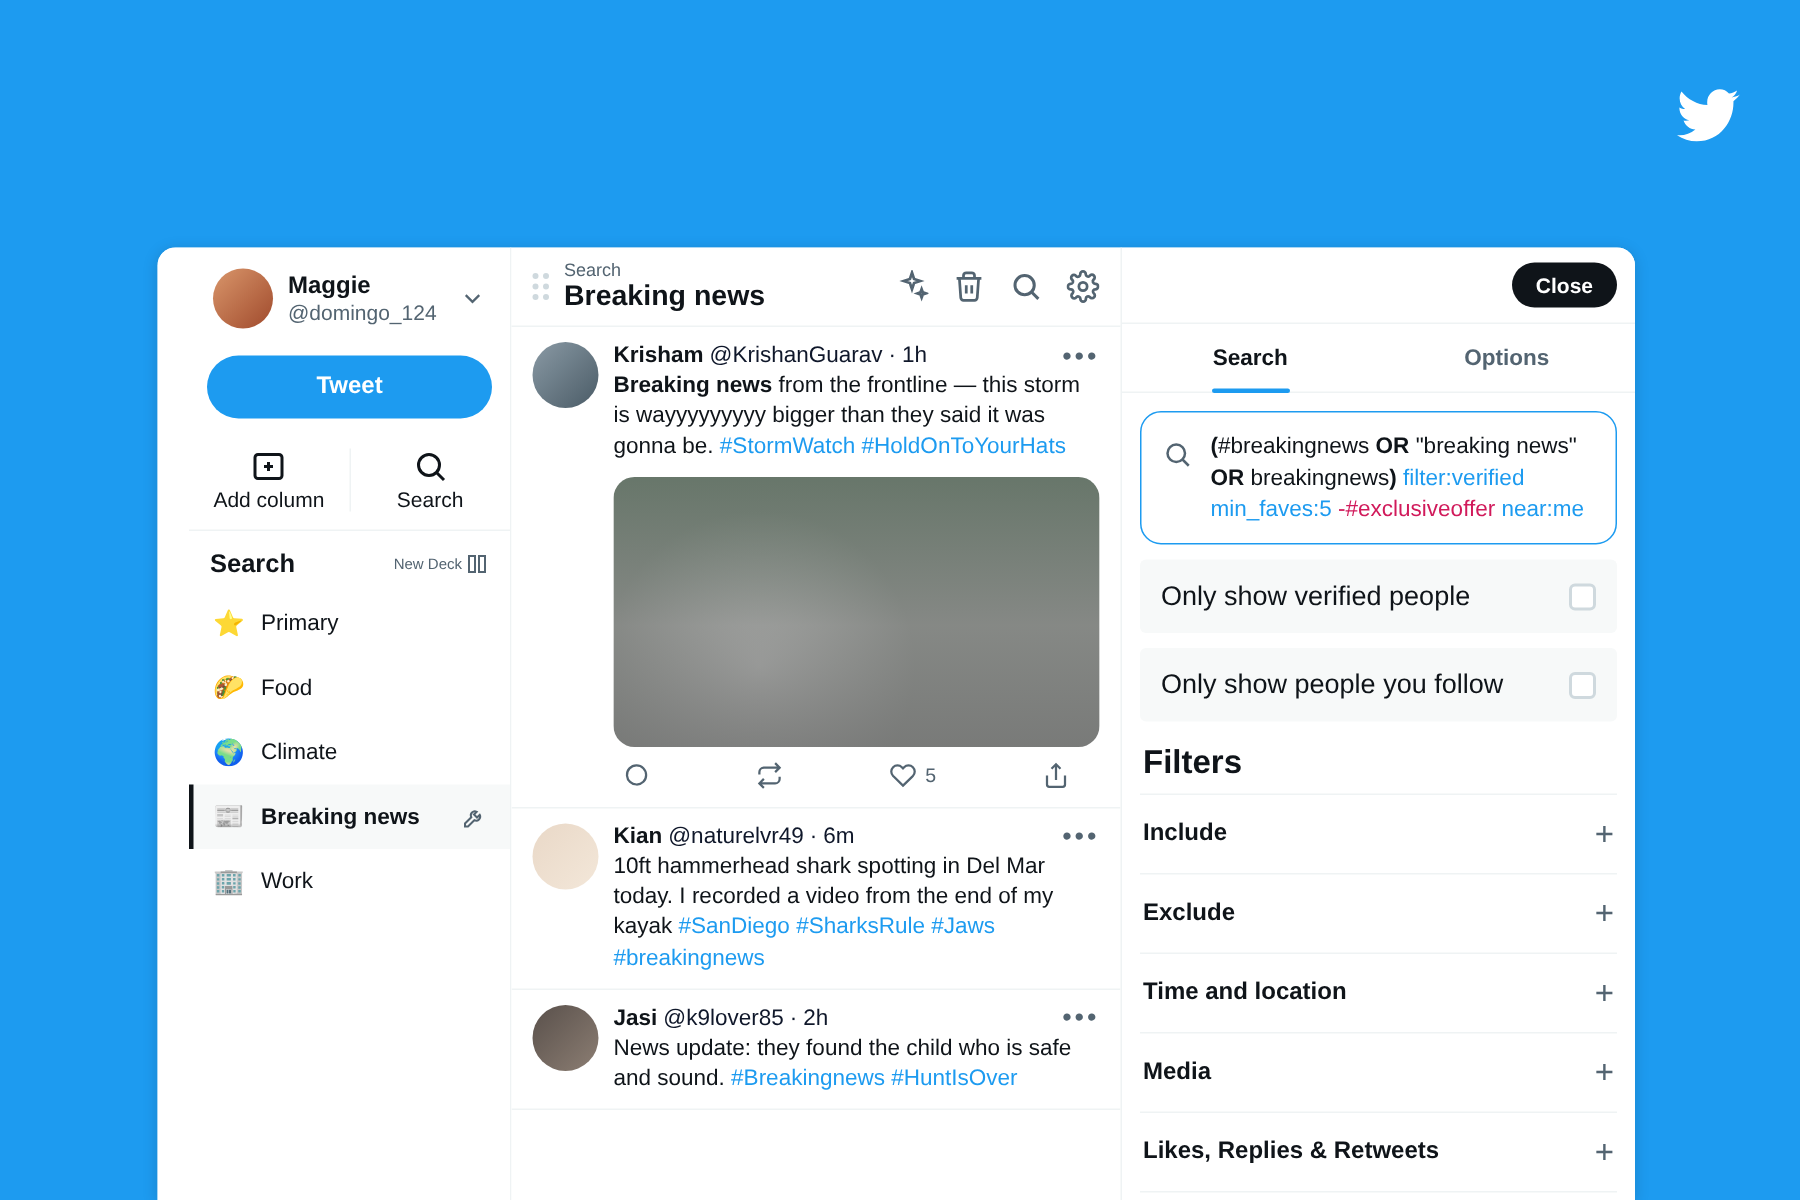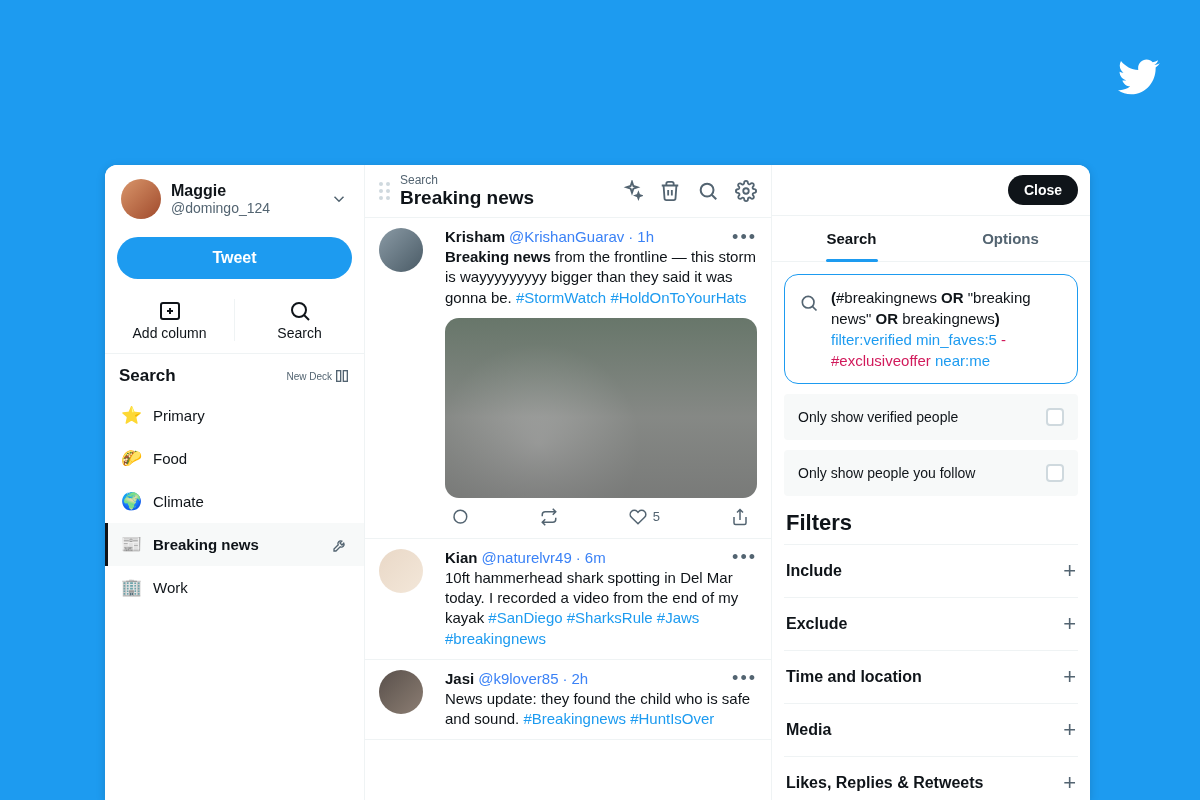--- a/index.html
+++ b/index.html
@@ -25,26 +25,27 @@
     width: 985px;
     height: 635px;
     background: #fff;
     border-radius: 12px 12px 0 0;
     display: flex;
     overflow: hidden;
     box-shadow: 0 2px 10px rgba(0,0,0,.15);
   }
   
   .sidebar {
-    width: 260px;
+    width: 236px;
     border-right: 1px solid #eff3f4;
     display: flex;
     flex-direction: column;
     flex-shrink: 0;
     background: #fff;
+    padding-left: 21px;
   }
   .profile-row {
     display: flex;
     align-items: center;
     padding: 14px 16px 14px 16px;
   }
   .avatar-sm {
     width: 40px; height: 40px; border-radius: 50%;
     background: linear-gradient(135deg,#d9966b,#a04a2c);
     flex-shrink: 0;
@@ -138,36 +139,36 @@
   }
   .drag-handle span{width:4px;height:4px;background:#cfd9de;border-radius:50%;}
   .col-titles{flex:1;}
   .col-kicker{font-size:12px;color:#536471;}
   .col-title{font-size:19px;font-weight:800;}
   .col-icons{display:flex;gap:16px;color:#536471;align-items:center;}
   .col-icons > *{cursor:pointer;}
   .feed{overflow:hidden;}
   .tweet{
     display:flex;
-    gap:22px;
+    gap:10px;
     padding:10px 14px;
     border-bottom:1px solid #eff3f4;
   }
   .tw-avatar{
     width:44px;height:44px;border-radius:50%;
     flex-shrink:0;
     background:#d0c3b4;
   }
   .tw-avatar.a1{background:linear-gradient(135deg,#8a9aa5,#4a5b66);}
   .tw-avatar.a2{background:linear-gradient(135deg,#e9d8c7,#f3e7d9);}
   .tw-avatar.a3{background:linear-gradient(135deg,#59504b,#8c7e73);}
   .tw-body{flex:1;min-width:0;}
   .tw-header{display:flex;align-items:center;gap:4px;font-size:15px;}
   .tw-name{font-weight:700;}
-  .tw-handle,.tw-sep,.tw-time{color:#3b82f6;text-align:center;}
+  .tw-handle,.tw-sep,.tw-time{color:#0f172a;text-align:center;}
   .tw-more{margin-left:auto;color:#536471;cursor:pointer;font-size:18px;line-height:10px;letter-spacing:2px;}
   .tw-text{font-size:15px;line-height:1.35;margin-top:2px;word-wrap:break-word;}
   .tw-text b{font-weight:700;}
   .hashtag,.link{color:#1d9bf0;}
   .tw-media{
     margin-top:10px;
     border-radius:14px;
     height:180px;
     background:
       linear-gradient(to bottom, rgba(90,110,95,.6) 0%, rgba(140,140,140,.6) 55%, rgba(120,120,120,.8) 100%),
@@ -247,21 +248,21 @@
   .sq .fil{color:#1d9bf0;}
   .sq .neg{color:#d11a5b;}
   .toggle-row{
     margin-top:10px;
     background:#f7f9f9;
     border-radius:4px;
     padding:14px 14px;
     display:flex;
     align-items:center;
     justify-content:space-between;
-    font-size:14px;
+    font-size:18px;
     color:#0f1419;
   }
   .chk{
     width:18px;height:18px;border:2px solid #cfd9de;border-radius:4px;cursor:pointer;background:#fff;
   }
   .filters-title{
     font-size:22px;font-weight:800;
     padding:14px 2px 8px;
   }
   .filter-row{

